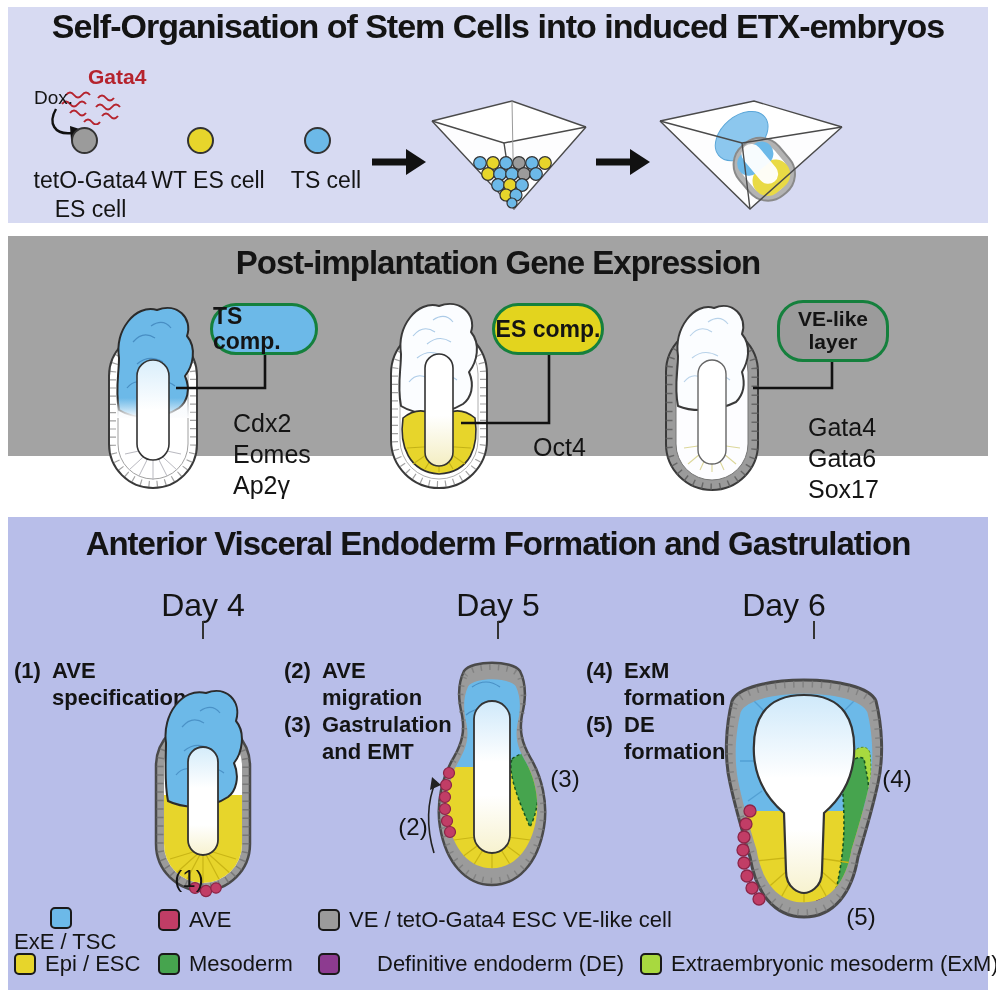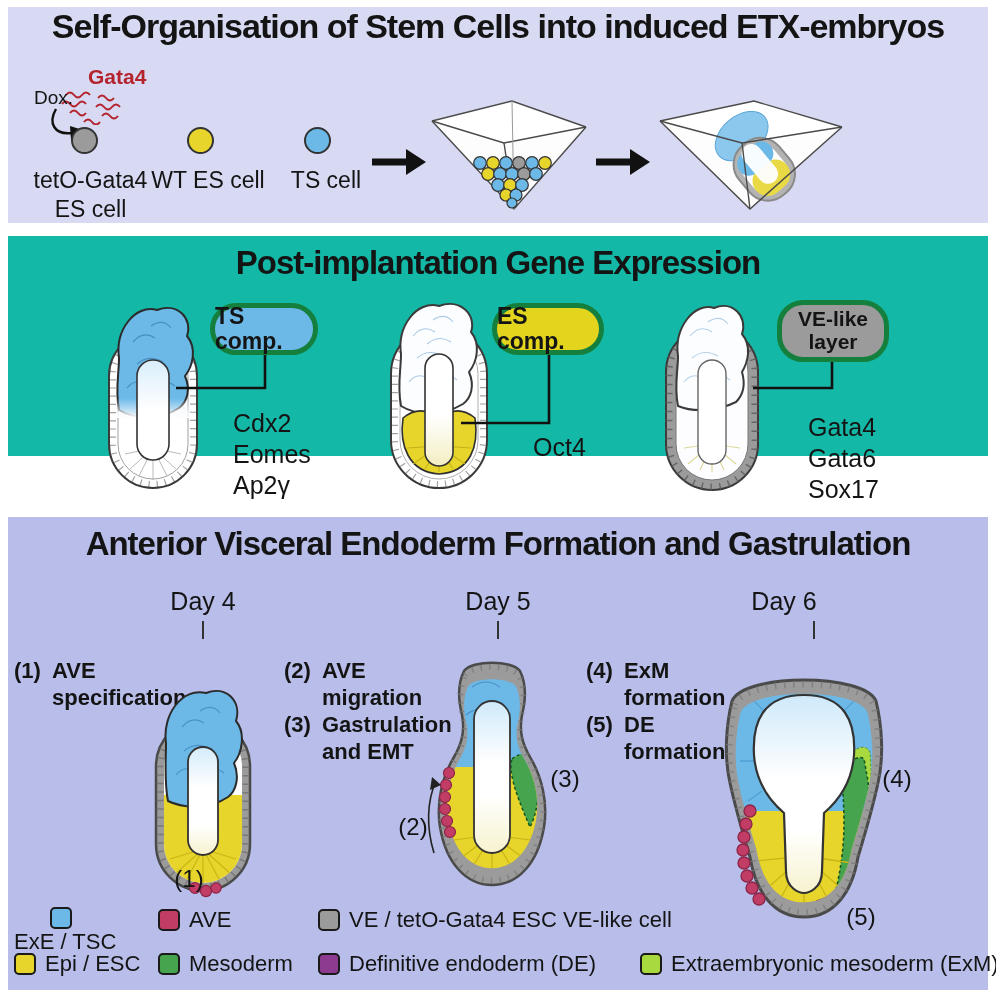--- a/index.html
+++ b/index.html
@@ -3,25 +3,25 @@
 <meta charset="utf-8">
 <style>
   html,body{margin:0;padding:0;background:#fff;width:996px;height:996px;overflow:hidden;
     font-family:"Liberation Sans",sans-serif;color:#141414;}
   .abs{position:absolute;}
   .panel{position:absolute;left:8px;width:980px;}
   .ptitle{position:absolute;left:0;width:100%;text-align:center;font-weight:700;
     font-size:33px;letter-spacing:-1px;white-space:nowrap;}
   .cellc{position:absolute;width:27px;height:27px;border-radius:50%;border:2px solid #333;box-sizing:border-box;}
   .celllabel{position:absolute;text-align:center;font-size:23px;white-space:nowrap;}
-  .bubble{position:absolute;border:5px solid #15803d;border-radius:26px;display:flex;
+  .bubble{position:absolute;border:3px solid #15803d;border-radius:26px;display:flex;
     flex-direction:column;align-items:center;justify-content:center;font-weight:700;
     font-size:23px;line-height:1.08;box-sizing:border-box;z-index:3;}
   .genes{position:absolute;font-size:25px;line-height:31px;white-space:nowrap;}
-  .daylabel{position:absolute;font-size:25px;transform:translateX(-50%);white-space:nowrap;text-align:center;}
+  .daylabel{position:absolute;font-size:32px;transform:translateX(-50%);white-space:nowrap;text-align:center;}
   .daytick{position:absolute;width:2px;height:18px;background:#333;}
   .stepblock{position:absolute;font-weight:700;font-size:22px;line-height:27px;}
   .step{display:grid;grid-template-columns:38px auto;}
   .step .num{grid-column:1;}
   .step .l1{grid-column:2;}
   .step .l2{grid-column:2;}
   .marker{position:absolute;font-size:24px;width:50px;text-align:center;z-index:5;white-space:nowrap;}
   .legend-item{position:absolute;display:flex;align-items:center;height:26px;white-space:nowrap;}
   .swatch{width:22px;height:22px;border:2px solid #1a1a1a;border-radius:5px;box-sizing:border-box;margin-right:9px;flex:0 0 auto;}
   .legend-label{font-size:22px;}
@@ -117,21 +117,21 @@
     </g>
     <g stroke="#4a4a4a" stroke-width="1.4" fill="none">
       <path d="M10,26 L104,6 L192,32"></path>
       <path d="M192,32 L92,48 L10,26"></path>
       <path d="M10,26 L100,114 L192,32"></path>
       <path d="M92,48 L100,114"></path>
     </g>
   </svg>
 </div>
 
-<div class="panel" style="top: 236px; height: 220px; background-color: #14b8a6;">
+<div class="panel" style="top: 236px; height: 220px; background-color: #a3a3a3;">
   <div class="ptitle" style="top:8px;">Post-implantation Gene Expression</div>
 
   <svg class="abs" style="left:95px;top:62px;" width="100" height="196" viewBox="0 0 100 196">
     <defs>
       <linearGradient id="gA" x1="0" y1="0" x2="0" y2="1">
         <stop offset="0" stop-color="#d9eefb"></stop>
           <stop offset="0.5" stop-color="#ffffff"></stop>
           <stop offset="1" stop-color="#ffffff"></stop>
       </linearGradient>
       <linearGradient id="fadeA" x1="0" y1="0" x2="0" y2="1">
@@ -427,21 +427,21 @@
     <span class="legend-label">VE / tetO-Gata4 ESC VE-like cell</span>
   </div>
   <div class="legend-item" style="left:6px;top:434px;">
     <span class="swatch" style="background-color: rgb(231, 213, 43);"></span>
     <span class="legend-label">Epi / ESC</span>
   </div>
   <div class="legend-item" style="left:150px;top:434px;">
     <span class="swatch" style="background-color: rgb(70, 164, 78);"></span>
     <span class="legend-label">Mesoderm</span>
   </div>
-  <div class="legend-item" style="left:310px;top:434px;">
+  <div class="legend-item" style="left:310px;top:434px;gap:28px;">
     <span class="swatch" style="background-color: rgb(141, 59, 144);"></span>
     <span class="legend-label">Definitive endoderm (DE)</span>
   </div>
   <div class="legend-item" style="left:632px;top:434px;">
     <span class="swatch" style="background-color: rgb(168, 217, 63);"></span>
     <span class="legend-label">Extraembryonic mesoderm (ExM)</span>
   </div>
 </div>
 
 </body></html>

